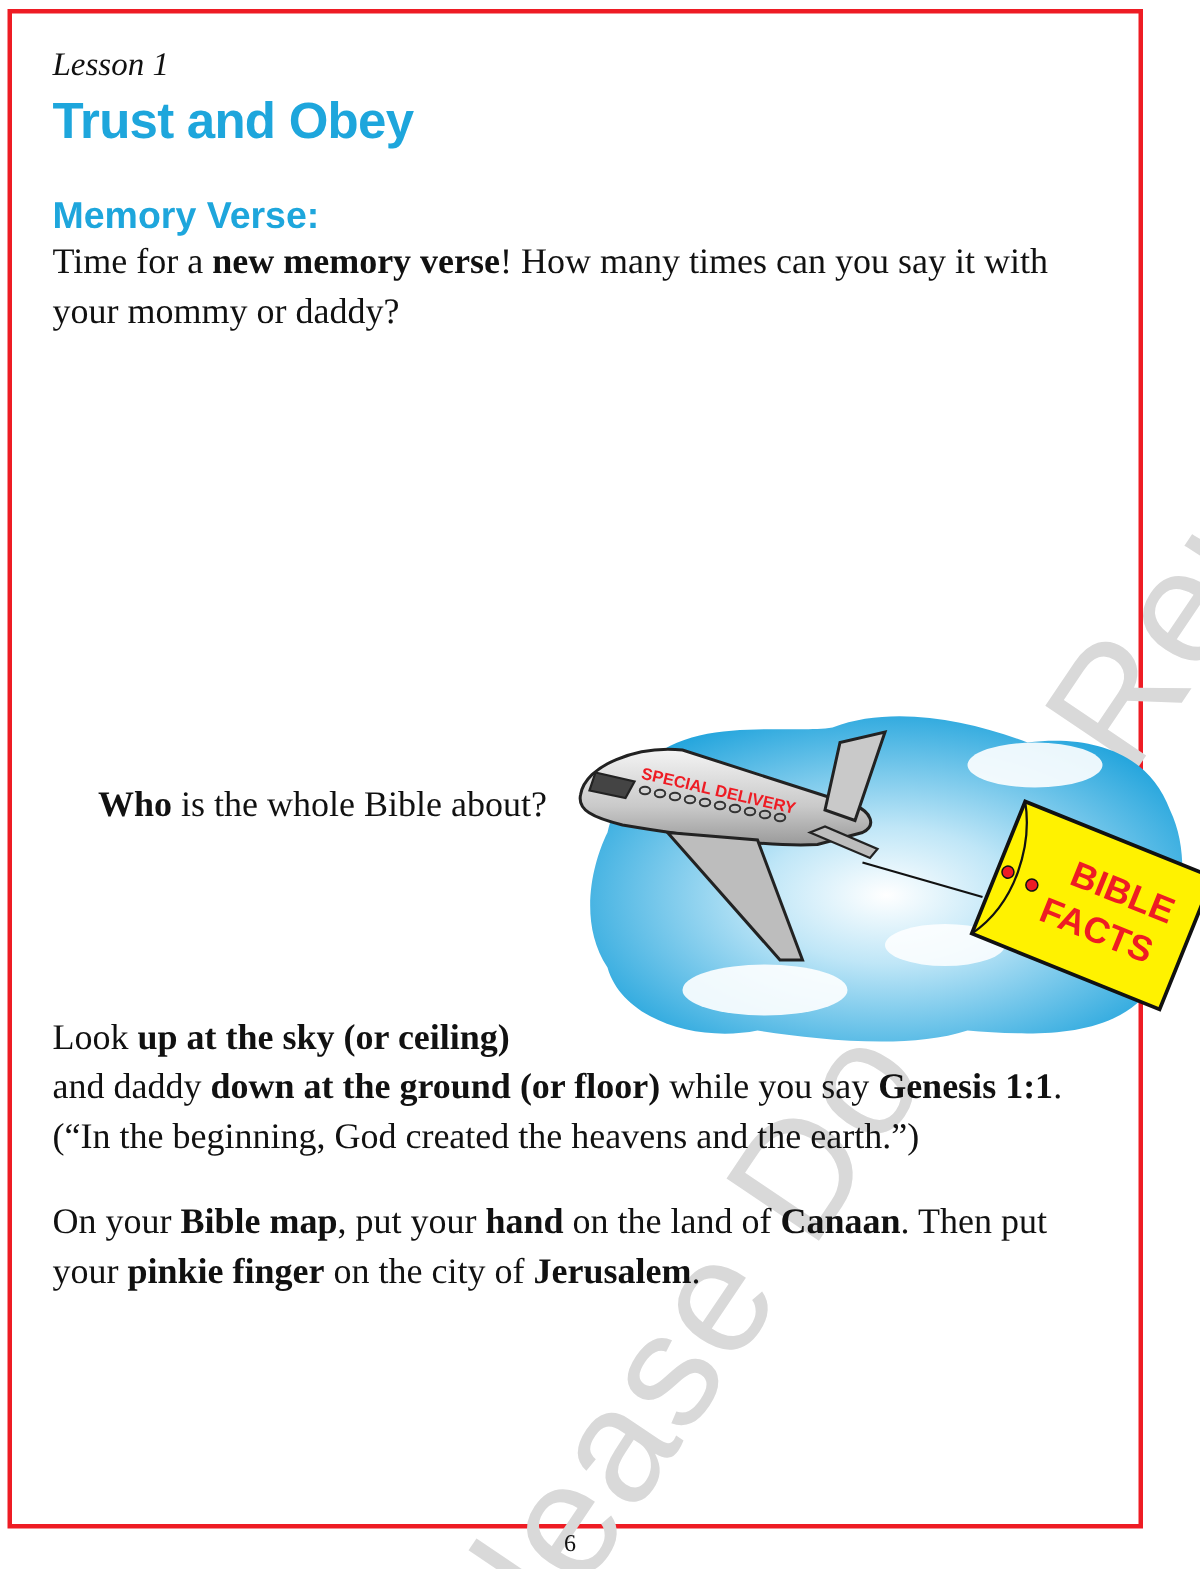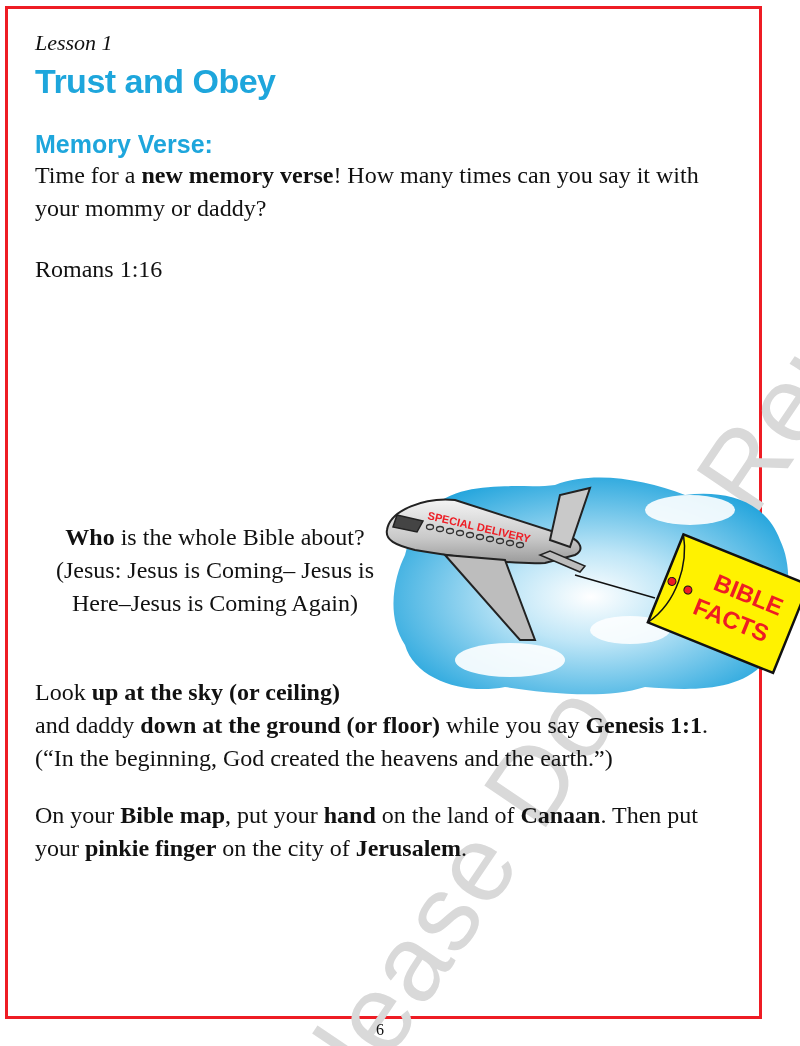--- a/index.html
+++ b/index.html
@@ -28,24 +28,23 @@
 <div class="watermark">Please Do Not Reproduce</div>
 
 <div class="content">
   <div class="lesson">Lesson 1</div>
   <div class="title">Trust and Obey</div>
   <div class="subtitle">Memory Verse:</div>
 
   <div class="para p1"><span>Time for a </span><b>new memory verse</b><span>! How many times can you say it with your mommy or daddy?</span></div>
 
   <div class="para p2">
-    <div>Romans 1:16</div>
   </div>
 
-  <div class="para p3"><b>Who</b><span> is the whole Bible about?</span><br><span>(Jesus: Jesus is Coming– Jesus is Here–Jesus is Coming Again)</span></div>
+  <div class="para p3"><b>Who</b><span> is the whole Bible about?</span><br></div>
 
   <div class="para p4"><span>Look </span><b>up at the sky (or ceiling)</b><br><span> and daddy </span><b>down at the ground (or floor)</b><span> while you say </span><b>Genesis 1:1</b><span>. (“In the beginning, God created the heavens and the earth.”)</span></div>
 
   <div class="para p5"><span>On your </span><b>Bible map</b><span>, put your </span><b>hand</b><span> on the land of </span><b>Canaan</b><span>. Then put your </span><b>pinkie finger</b><span> on the city of </span><b>Jerusalem</b><span>.</span></div>
 </div>
 
 <svg class="illus" viewBox="0 0 415 250" xmlns="http://www.w3.org/2000/svg">
   <defs>
     <radialGradient id="sky" cx="50%" cy="55%" r="60%">
       <stop offset="0%" stop-color="#ffffff"></stop>

